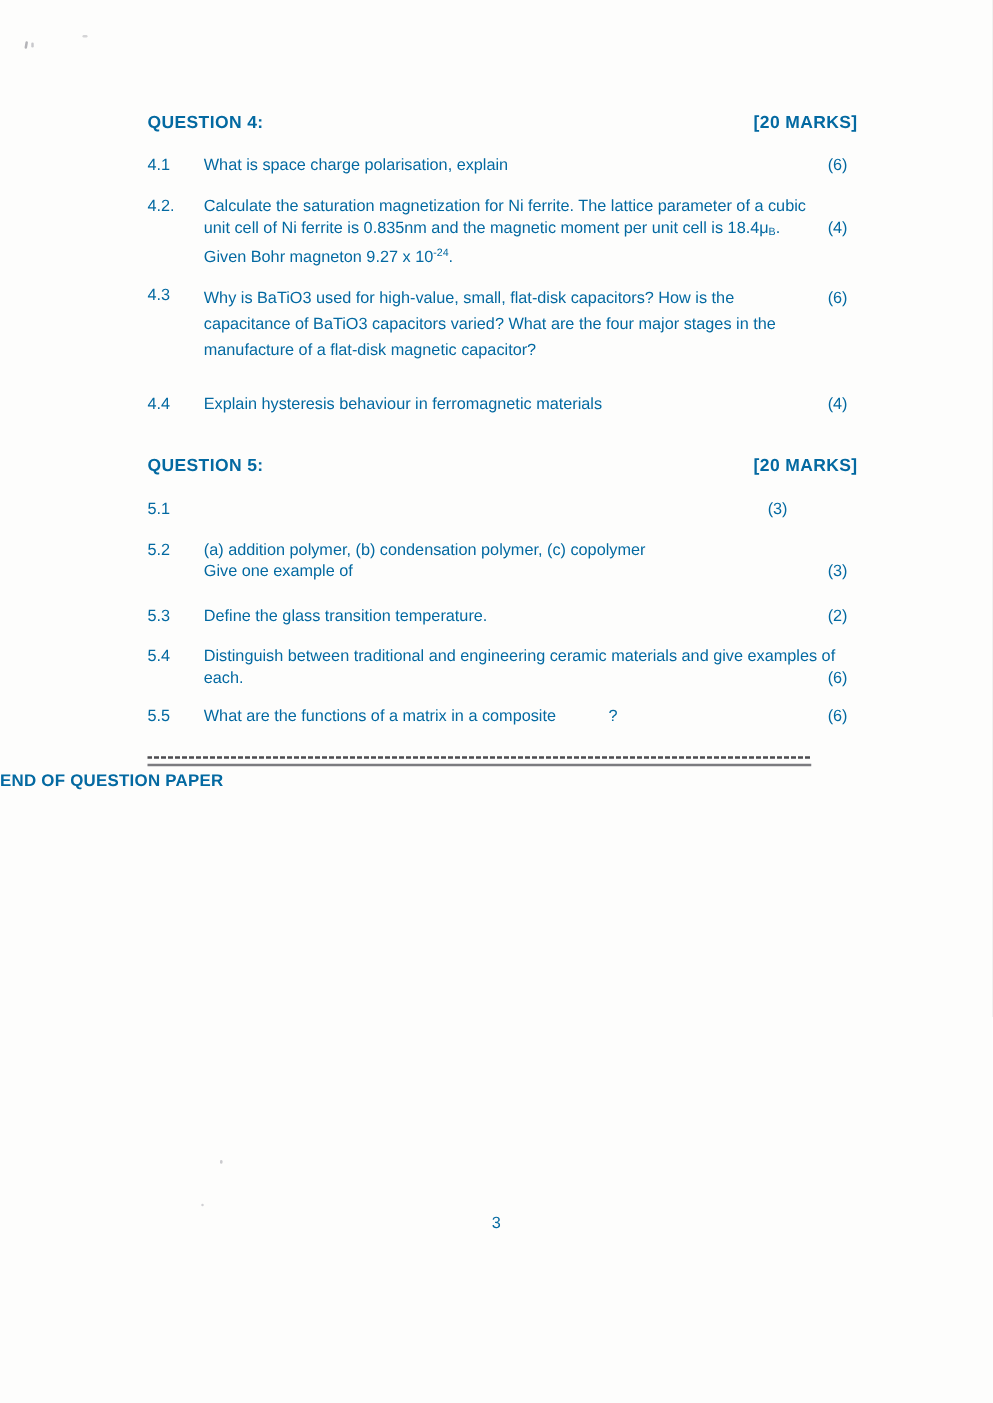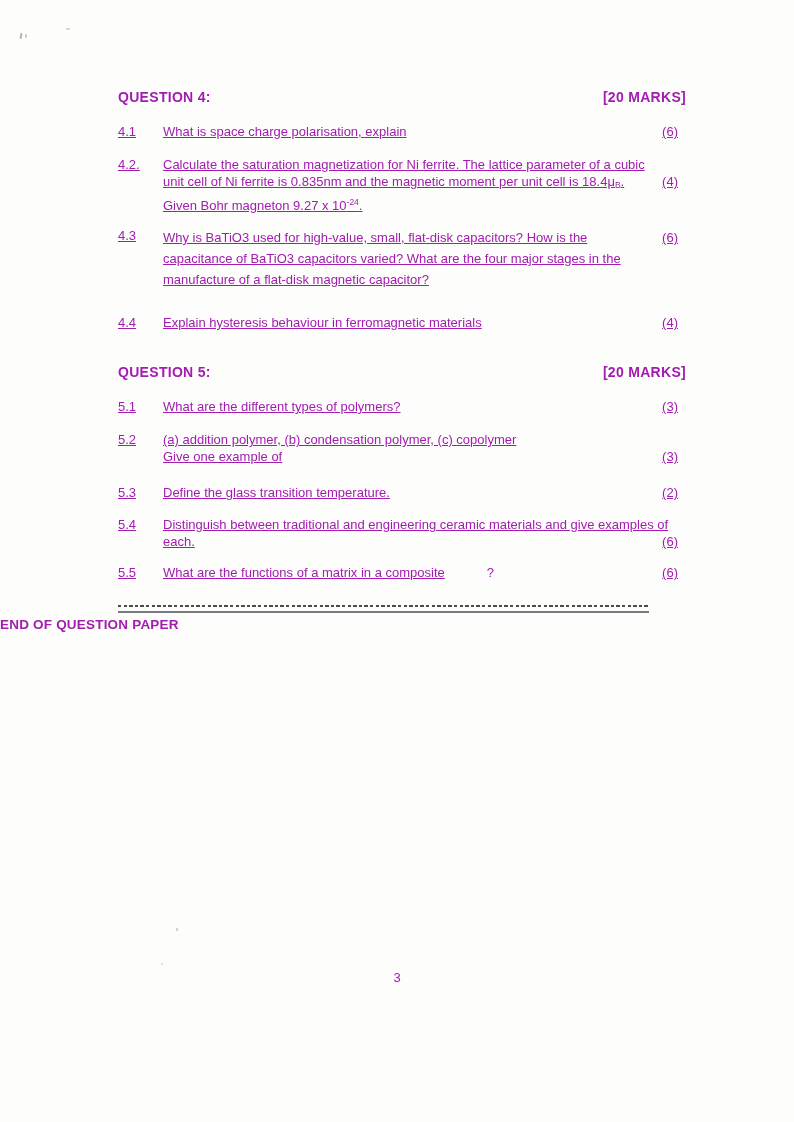--- a/index.html
+++ b/index.html
@@ -3,27 +3,27 @@
 <meta charset="utf-8">
 <style>
   html,body{margin:0;padding:0;background:#e8e8e8;}
   .sheet{
     position:relative;
     width:794px;height:1122px;
     margin:0 auto;
     background:#fdfdfc;
     overflow:hidden;
     font-family:"Liberation Sans","DejaVu Sans",sans-serif;
-    color:#a21caf;
+    color:#0369a1;
     font-size:13px;
     line-height:17px;
   }
   .row{
     position:absolute;left:118px;right:108px;
-    display:grid;grid-template-columns:45px 1fr 48px;text-decoration:underline;
+    display:grid;grid-template-columns:45px 1fr 48px;
   }
   .hrow{
     position:absolute;left:118px;right:108px;
     display:grid;grid-template-columns:1fr auto;
     font-weight:bold;font-size:14px;letter-spacing:.3px;
   }
   .num{white-space:nowrap;}
   .body{min-width:0;}
   .line{white-space:nowrap;}
   .lh21 .line{line-height:21px;}
@@ -105,23 +105,20 @@
     <div class="marks">(4)</div>
   </div>
 
   <div class="hrow" style="top:364px">
     <div>QUESTION 5:</div>
     <div>[20 MARKS]</div>
   </div>
 
   <div class="row" style="top:398px">
     <div class="num">5.1</div>
-    <div class="body">
-        <div class="line">What are the different types of polymers?</div>
-      </div>
     <div class="marks">(3)</div>
   </div>
 
   <div class="row" style="top:431px">
     <div class="num">5.2</div>
     <div class="body">
       <div class="line">(a) addition polymer, (b) condensation polymer, (c) copolymer</div>
       <div class="line">Give one example of</div>
     </div>
     <div class="marks on-line2">(3)</div>

